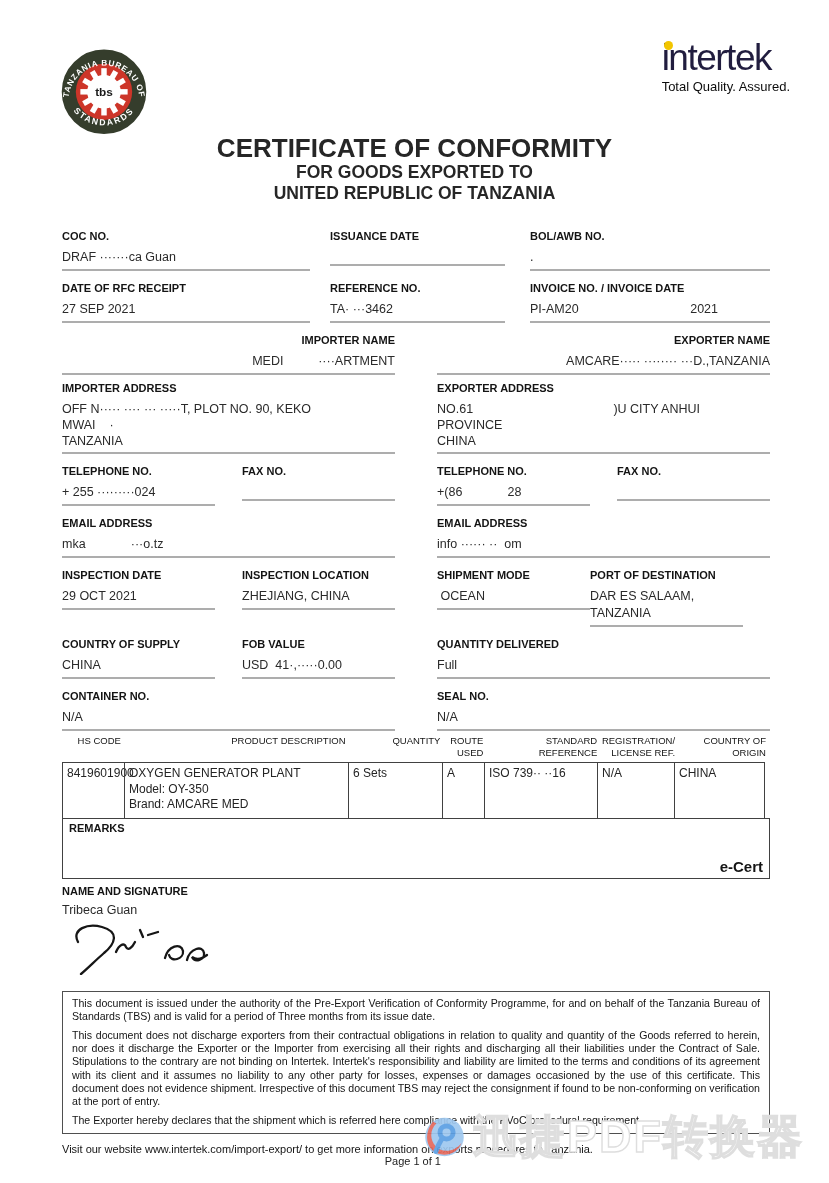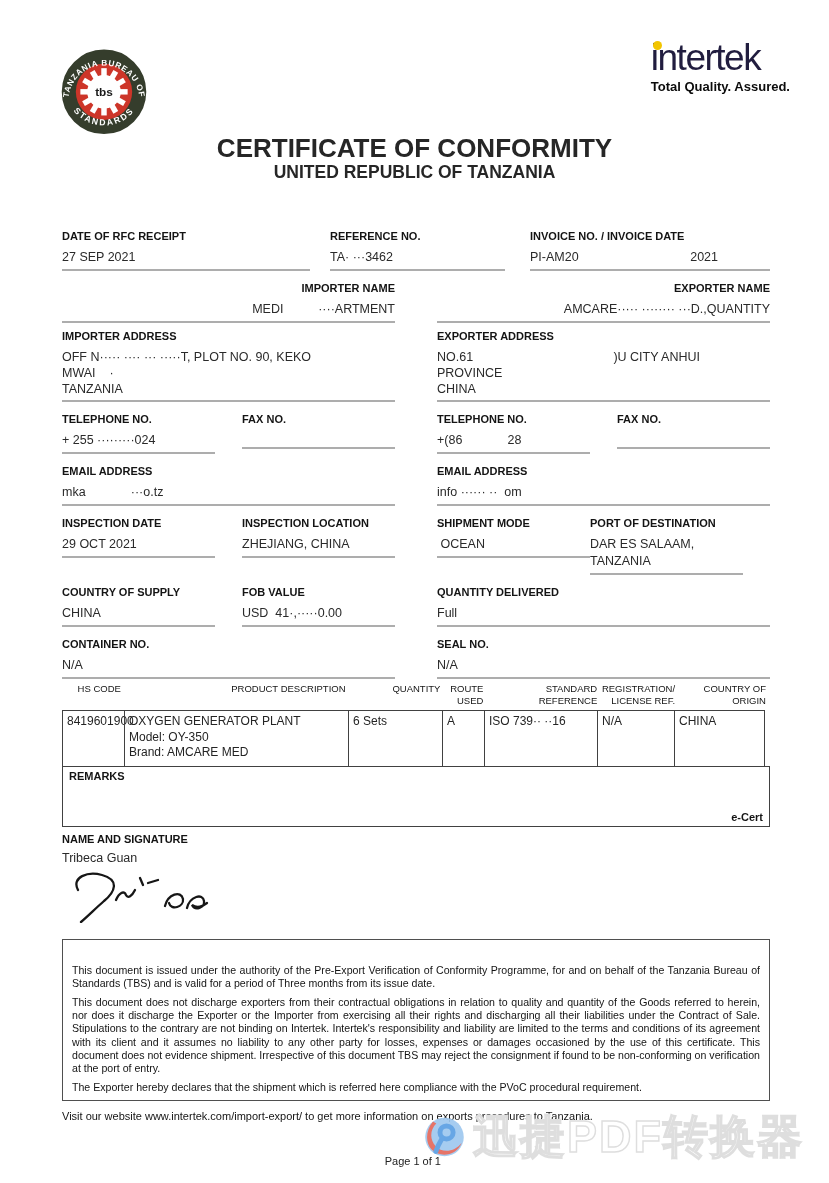--- a/index.html
+++ b/index.html
@@ -5,21 +5,21 @@
   * { margin:0; padding:0; box-sizing:border-box; }
   html,body { background:#ffffff; }
   body { font-family:"Liberation Sans", sans-serif; }
   .page { position:relative; width:829px; height:1183px; background:#fff; overflow:hidden; }
 
   
   .tbs-logo { position:absolute; left:54px; top:40px; }
   .intertek { position:absolute; right:39px; top:38px; }
   .intertek-word { position:relative; font-size:37px; font-weight:400; letter-spacing:-1.5px; color:#211d3f; line-height:40px; }
   .intertek-dot { position:absolute; left:2px; top:3px; width:9px; height:9px; border-radius:50%; background:#f2c500; }
-  .intertek-tag { font-size:13px; font-weight:700; color:#0c0c0c; margin-top:1px; }
+  .intertek-tag { font-size:13px; font-weight:400; color:#0c0c0c; margin-top:1px; }
 
   
   .title { position:absolute; top:135px; left:0; width:100%; text-align:center; color:#262626; }
   .title-l1 { font-size:26px; font-weight:700; line-height:27px; }
   .title-l2 { font-size:17.5px; font-weight:700; line-height:21px; }
 
   
   .form { position:absolute; left:62px; top:229px; width:708px; }
   .frow { display:flex; margin-bottom:10px; }
   .mb6 { margin-bottom:6px;text-align:right; } .mb4 { margin-bottom:4px; }
@@ -37,32 +37,32 @@
 
   
   .theader { display:flex; margin-bottom:3px; }
   .thc { font-size:9.5px; font-weight:400; color:#141414; line-height:12px; padding-right:4px;text-align:right; }
   .trow { display:flex; }
   .tcell { border:1px solid #414141; margin-right:-1px; font-size:12px; color:#242424;
            line-height:15.5px; padding:3px 4px 5px 4px; min-height:56px; }
   .tc0{width:63px}.tc1{width:225px}.tc2{width:95px}.tc3{width:43px}.tc4{width:114px}.tc5{width:78px}.tc6{width:91px}
   .remarks-box { border:1px solid #414141; margin-top:-1px; height:61px; padding:3px 6px; position:relative; }
   .remarks-label { font-size:11px; font-weight:700; color:#141414; }
-  .ecert { position:absolute; right:6px; bottom:3px; font-size:11px; font-weight:700; color:#141414; }
+  .ecert { position:absolute; right:6px; bottom:3px; font-size:15px; font-weight:700; color:#141414; }
 
   
   .sig-section { display:flex; margin-top:5px; }
   .sig-left { width:258px; }
   .sig-name { font-size:12.5px; color:#2a2a2a; line-height:16px; margin-top:4px; }
   .sig-svg { margin:2px 0 0 6px; }
   .office-value { font-size:12.5px; color:#2a2a2a; line-height:16px; margin-top:4px; }
 
   
   .legal-box { margin-top:12px; border:1px solid #4f4f4f; padding:5px 9px 6px 9px; }
-  .legal-box p { font-size:10.6px; line-height:13.2px; color:#141414; text-align:justify;margin-top:19px; }
+  .legal-box p { font-size:10.6px; line-height:13.2px; color:#141414; text-align:justify; }
   .legal-box p + p { margin-top:6px; }
   .website-line { margin-top:9px; font-size:11px; color:#141414; }
 
   
   .page-num { position:absolute; left:50%; transform:translateX(-53%); top:1155px; font-size:11px; color:#222; }
   .watermark { position:absolute; left:424px; top:1089px; width:380px; display:flex; align-items:center; z-index:5; }
   .wm-text { font-size:45px; font-weight:700; letter-spacing:2px; color:#ffffff;
              -webkit-text-stroke:1.4px #dedede; margin-left:8px; white-space:nowrap; line-height:94px; }
 </style>
 </head>
@@ -105,25 +105,40 @@
     </svg>
   </div>
 
   <div class="intertek">
     <div class="intertek-word"><span>intertek</span><span class="intertek-dot"></span></div>
     <div class="intertek-tag">Total Quality. Assured.</div>
   </div>
 
   <div class="title">
     <div class="title-l1">CERTIFICATE OF CONFORMITY</div>
+    <div class="title-l2">FOR GOODS EXPORTED TO</div>
     <div class="title-l2">UNITED REPUBLIC OF TANZANIA</div>
   </div>
 
   <div class="form">
 
+    <div class="frow">
+      <div class="w248 g20">
+        <div class="flabel">COC NO.</div>
+        <div class="fval">DRAF ·······ca Guan</div>
+      </div>
+      <div class="w175 g25">
+        <div class="flabel">ISSUANCE DATE</div>
+        <div class="fval"></div>
+      </div>
+      <div class="w240">
+        <div class="flabel">BOL/AWB NO.</div>
+        <div class="fval">.</div>
+      </div>
+    </div>
 
     <div class="frow">
       <div class="w248 g20">
         <div class="flabel">DATE OF RFC RECEIPT</div>
         <div class="fval">27 SEP 2021</div>
       </div>
       <div class="w175 g25">
         <div class="flabel">REFERENCE NO.</div>
         <div class="fval">TA· ···3462</div>
       </div>
@@ -136,21 +151,21 @@
       </div>
     </div>
 
     <div class="frow mb6">
       <div class="w333 g42">
         <div class="flabel">IMPORTER NAME</div>
         <div class="fval">MEDI          ····ARTMENT</div>
       </div>
       <div class="w333">
         <div class="flabel">EXPORTER NAME</div>
-        <div class="fval">AMCARE····· ········ ···D.,QUANTITY</div>
+        <div class="fval">AMCARE····· ········ ···D.,TANZANIA</div>
       </div>
     </div>
 
     <div class="frow">
       <div class="w333 g42">
         <div class="flabel">IMPORTER ADDRESS</div>
         <div class="addr-lines">
           <div class="aline">OFF N····· ···· ··· ·····T, PLOT NO. 90, KEKO</div>
           <div class="aline">MWAI    ·</div>
           <div class="aline">TANZANIA</div>

